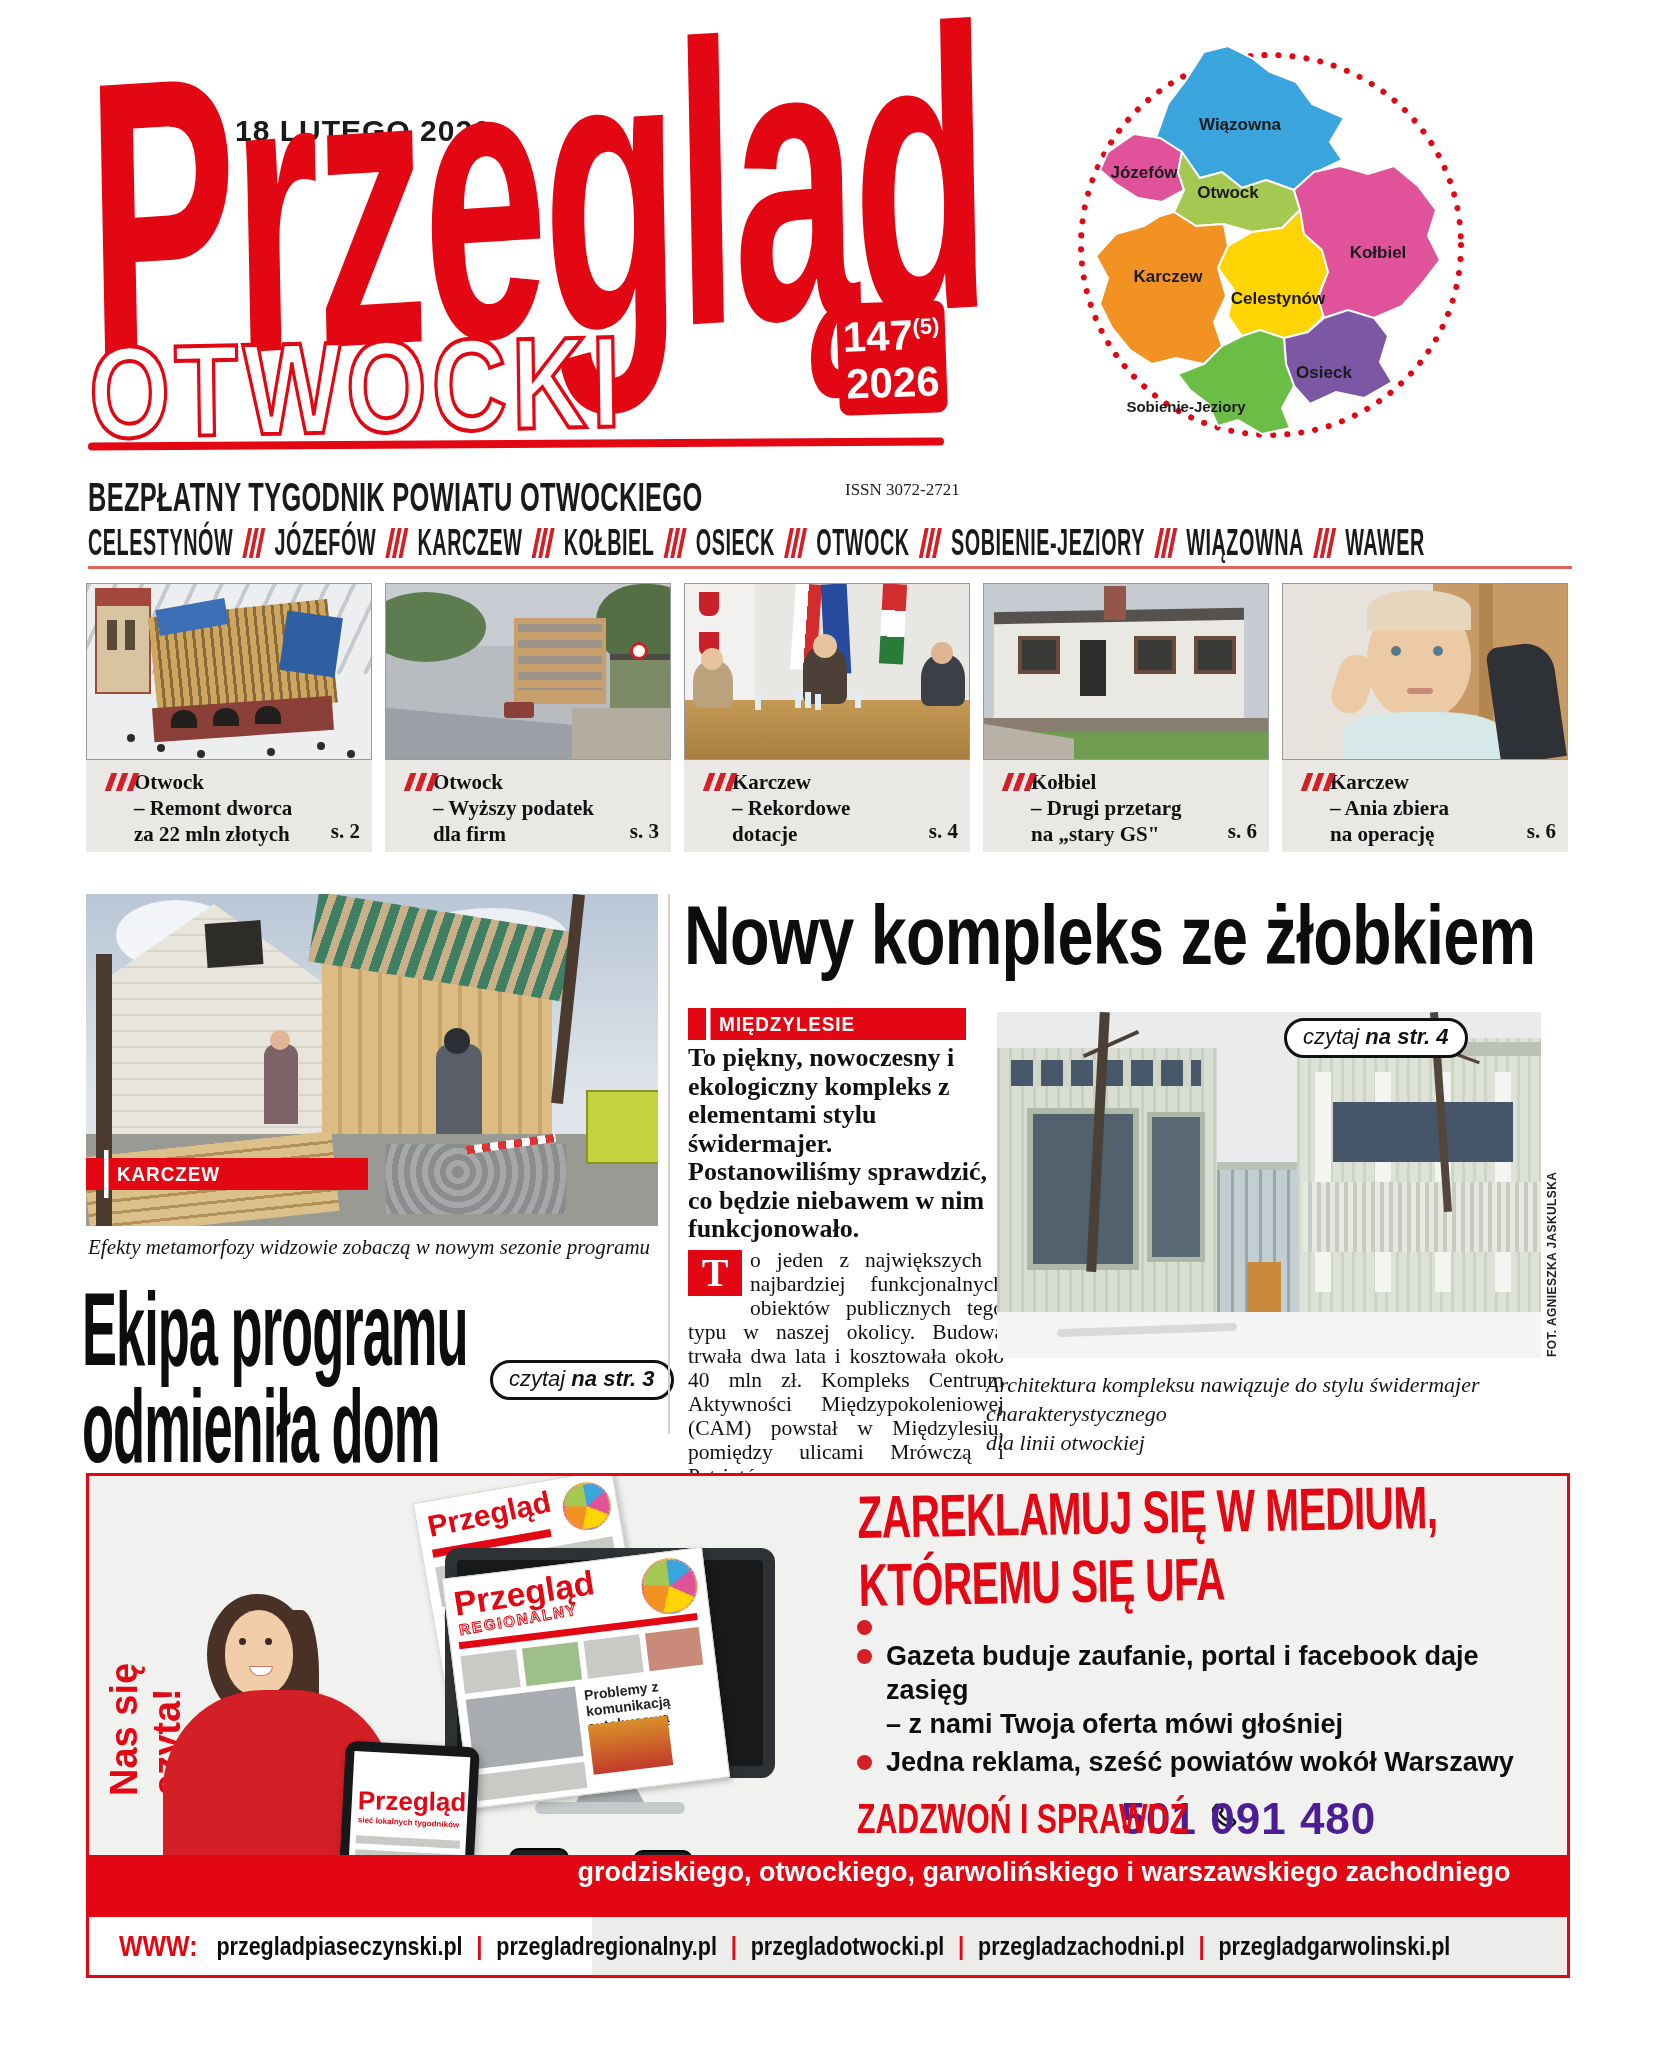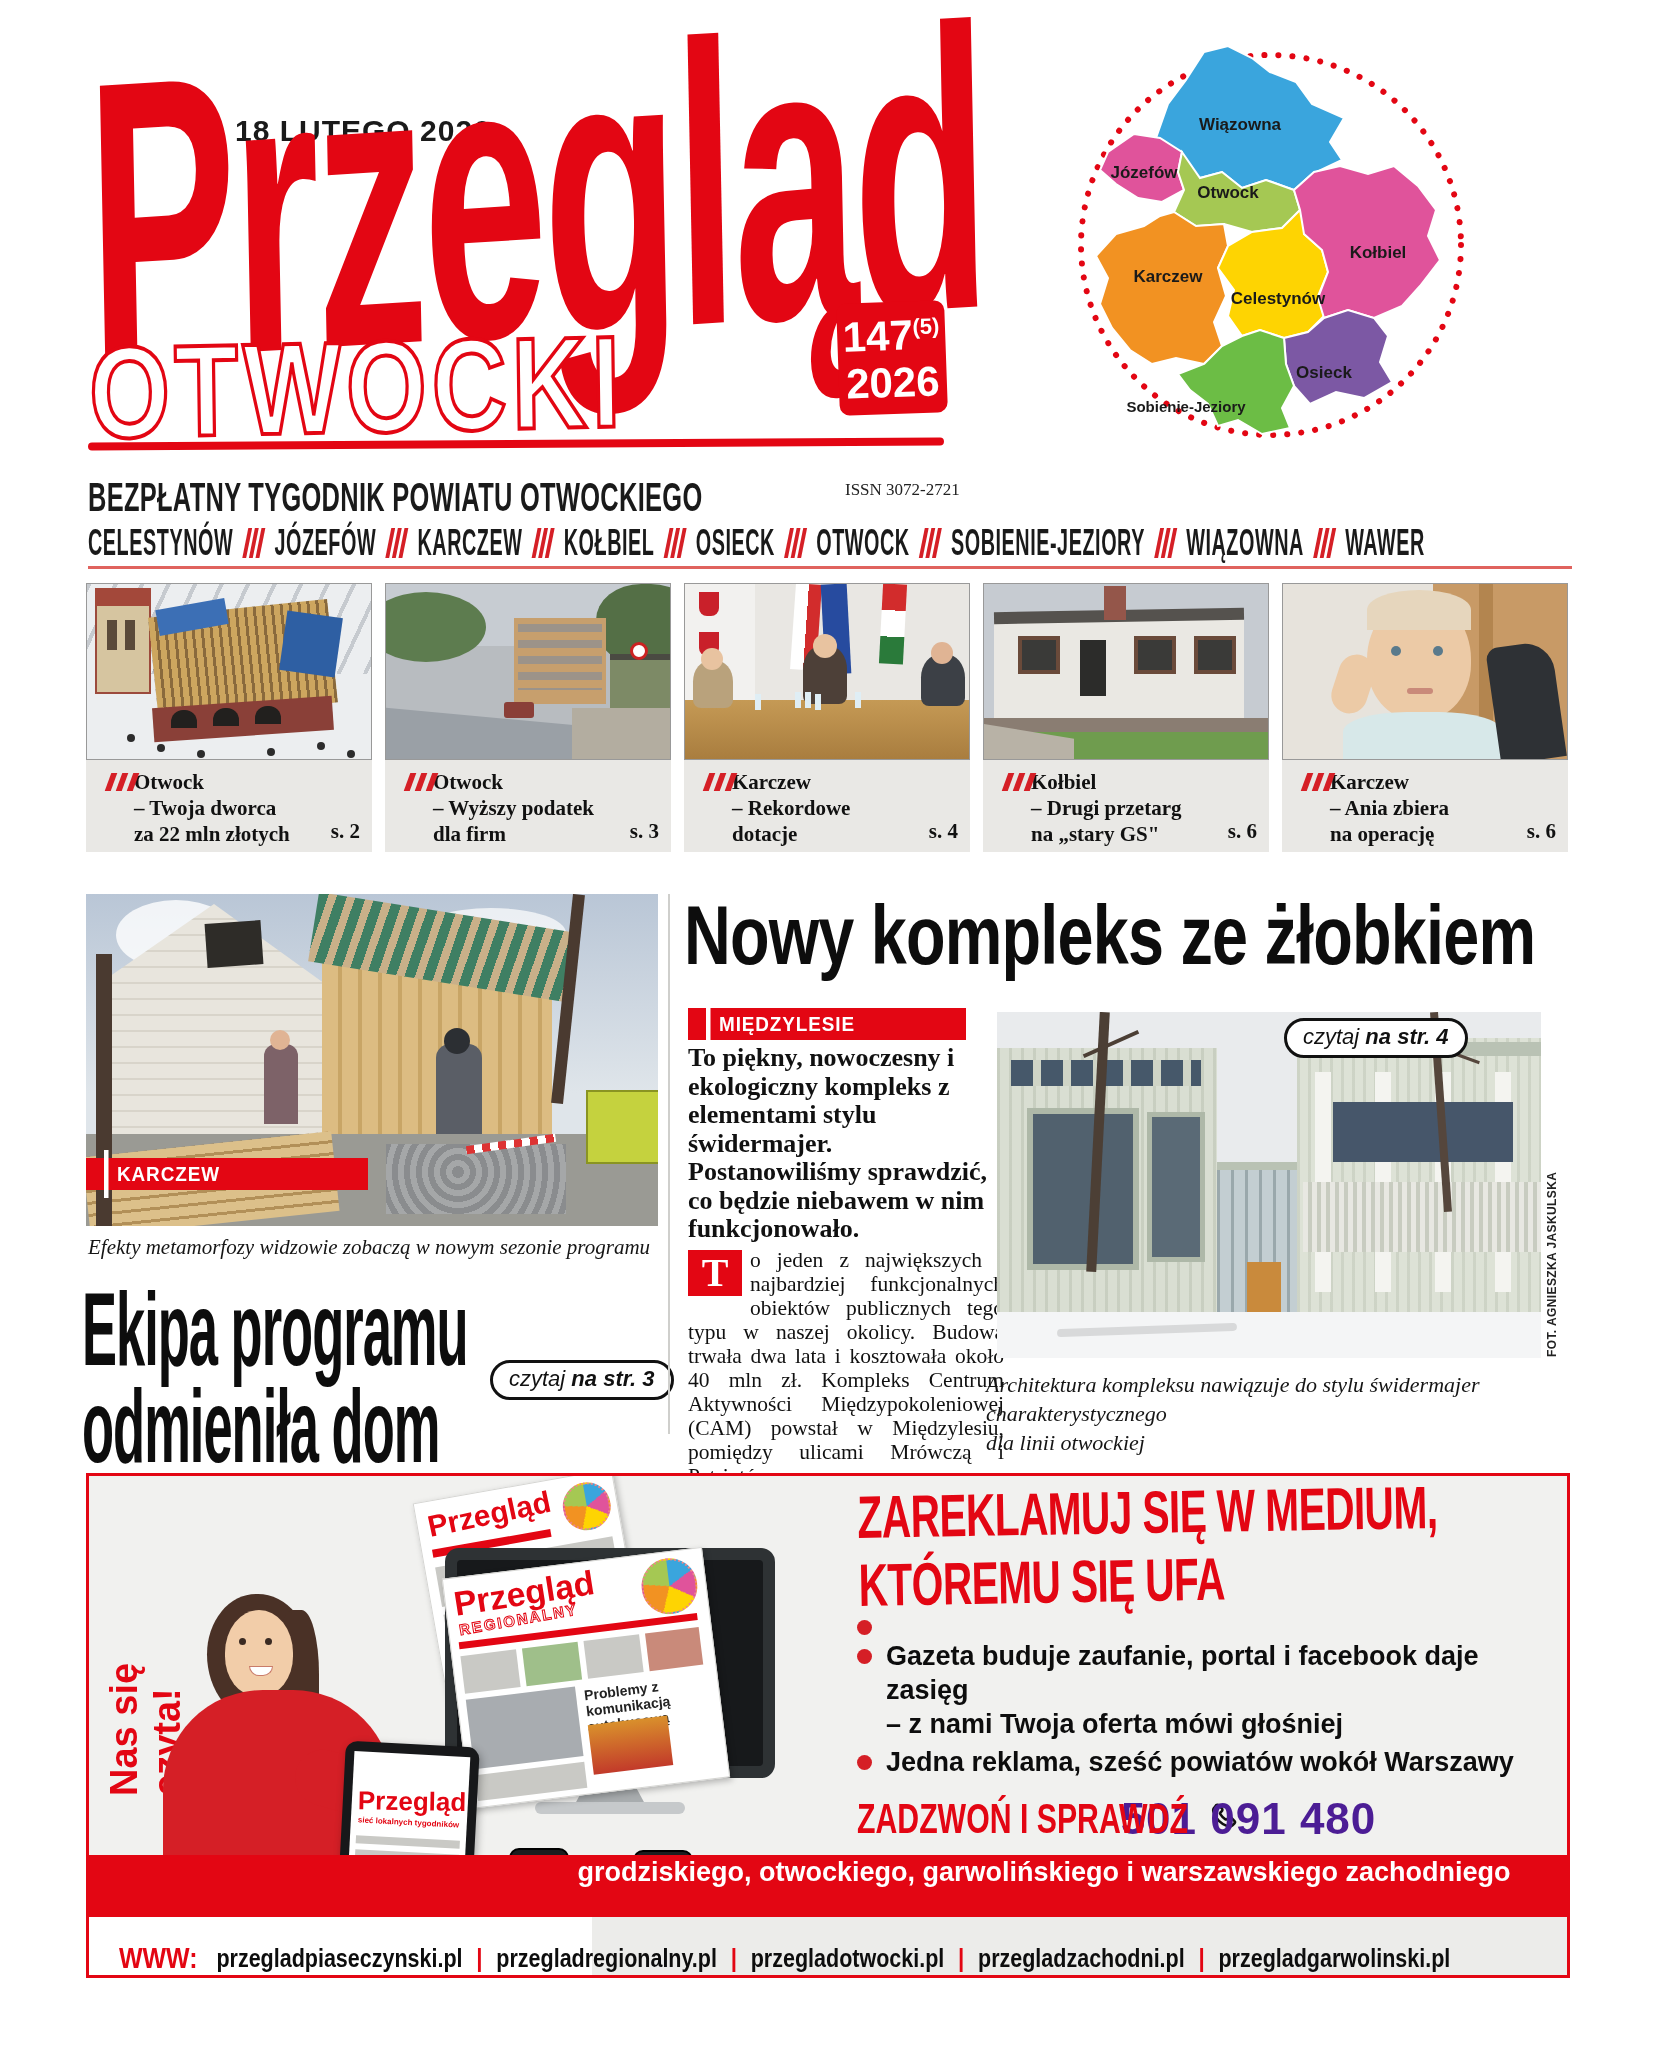--- a/index.html
+++ b/index.html
@@ -88,21 +88,21 @@
   .ad-bullet{display:flex;margin-bottom:4px;}
   .ad-bullet .dot{flex:0 0 15px;width:15px;height:15px;border-radius:50%;background:#d51f26;margin:10px 14px 0 0;}
   .ad-bullet .bt{font-size:27px;font-weight:700;line-height:34px;color:#0d0d0d;white-space:pre-line;}
   .ad-cta{left:768px;top:318px;display:flex;align-items:center;}
   .ad-cta .cta{font-size:42px;font-weight:700;color:#e30613;transform:scaleX(0.72);transform-origin:0 50%;display:inline-block;white-space:nowrap;}
   .ad-cta .num{font-size:44px;font-weight:700;color:#4c1d95;letter-spacing:1px;margin-left:-120px;}
   .ad-redstrip{left:0;top:379px;width:100%;height:62px;background:#e30613;}
   .ad-redstrip .txt{position:absolute;left:440px;right:8px;top:3px;text-align:center;color:#fff;
         font-size:27px;font-weight:700;line-height:29px;}
   .ad-www{left:0;top:441px;width:100%;height:58px;background:linear-gradient(90deg,#fff 0 34%,#ececea 34%);
-        display:flex;align-items:flex-end;}
+        display:flex;align-items:center;}
   .ad-www .row{display:flex;align-items:center;gap:16px;margin-left:30px;transform:scaleX(0.86);transform-origin:0 50%;white-space:nowrap;}
   .ad-www .w{color:#e30613;font-size:29px;font-weight:700;margin-right:6px;}
   .ad-www .u{font-size:25px;font-weight:700;color:#0d0d0d;}
   .ad-www .sep{color:#e30613;font-size:26px;font-weight:700;}
   
   .mock-page{position:absolute;background:#fff;border:1px solid #d5d5d2;box-shadow:2px 3px 6px rgba(0,0,0,.25);overflow:hidden;}
   .mock-mast{color:#e30613;font-weight:700;transform:rotate(-2deg);line-height:1;}
   .mock-map{position:absolute;border-radius:50%;background:conic-gradient(#3aa5dd 0 60deg,#e0539b 60deg 120deg,#fed402 120deg 200deg,#f29222 200deg 280deg,#a5c853 280deg 360deg);border:2px dotted #e88;}
   .mock-bar{position:absolute;background:#c9c9c5;}
   .mock-red{position:absolute;background:#e30613;}
@@ -221,21 +221,21 @@
         <div style="left:40px;top:150px;width:8px;height:8px;background:#2c2c2c;border-radius:50%;box-shadow:30px 10px 0 #2c2c2c,70px 16px 0 #2c2c2c,140px 14px 0 #2c2c2c,190px 8px 0 #2c2c2c,220px 16px 0 #2c2c2c;"></div>
       </div>
       <div class="teaser-cap">
         <span class="slash3">
             <i></i>
             <i></i>
             <i></i>
           </span>
         <div class="tz">
           <div>Otwock</div>
-          <div>– Twoja dworca</div>
+          <div>– Remont dworca</div>
           <div>za 22 mln złotych</div>
         </div>
         <span class="tpage">s. 2</span>
       </div>
     </div>
 
     <div class="teaser">
       <div class="ph" style="background:linear-gradient(#c7ccd2 0 62px,#b8bcc0 62px 100%);">
         <div style="left:-20px;top:8px;width:120px;height:70px;background:#5d7c4f;border-radius:50%;"></div>
         <div style="left:210px;top:0;width:100px;height:80px;background:#546f46;border-radius:45%;"></div>

